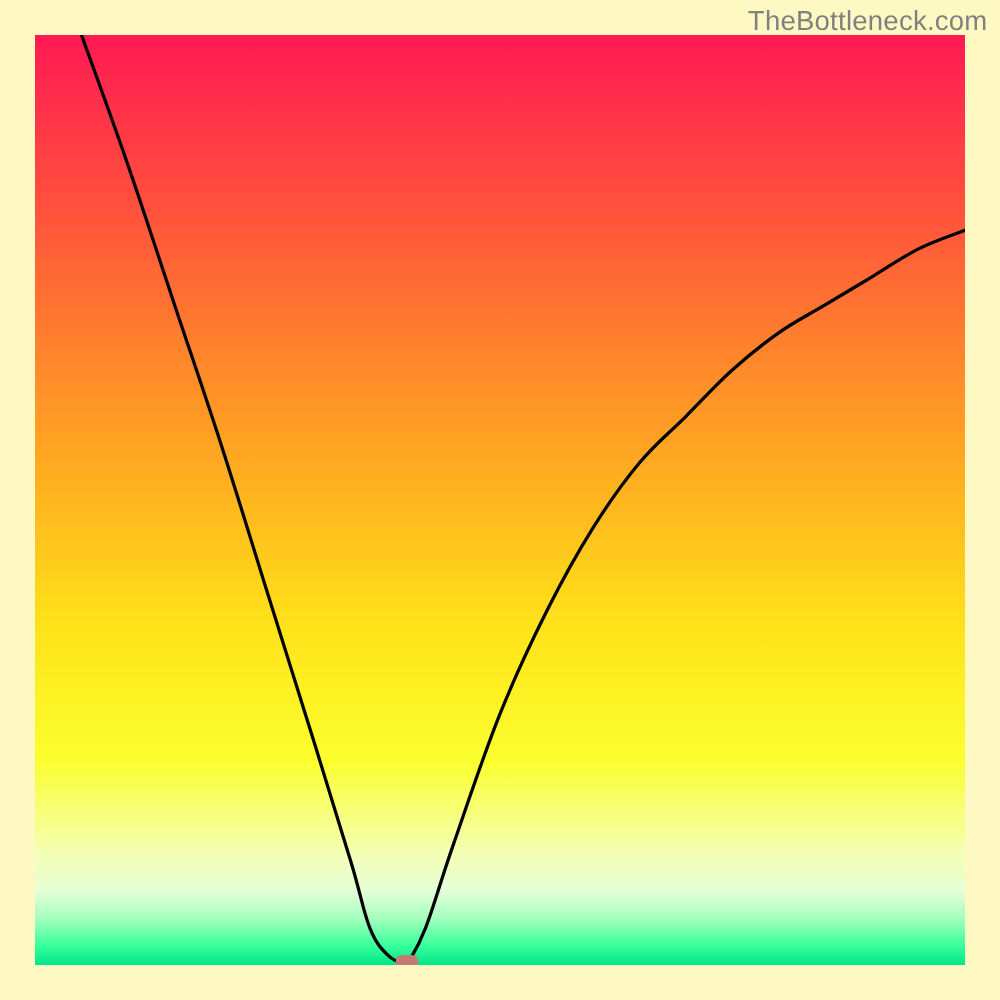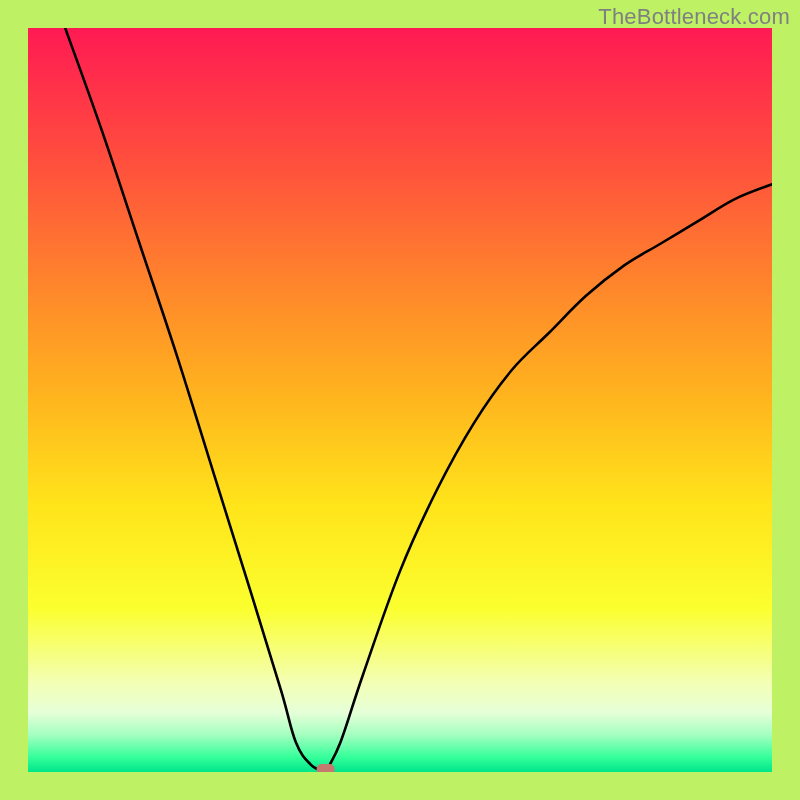--- a/index.html
+++ b/index.html
@@ -8,21 +8,21 @@
     width: 800px;
     height: 800px;
     background: #000;
     overflow: hidden;
     font-family: Arial, Helvetica, sans-serif;
   }
   .frame {
     position: relative;
     width: 800px;
     height: 800px;
-    background: #bef264;
+    background: #fef9c3;
   }
   .watermark {
     position: absolute;
     top: 4px;
     right: 10px;
     color: #808080;
     font-size: 22px;
     letter-spacing: 0.2px;
     z-index: 10;
   }

